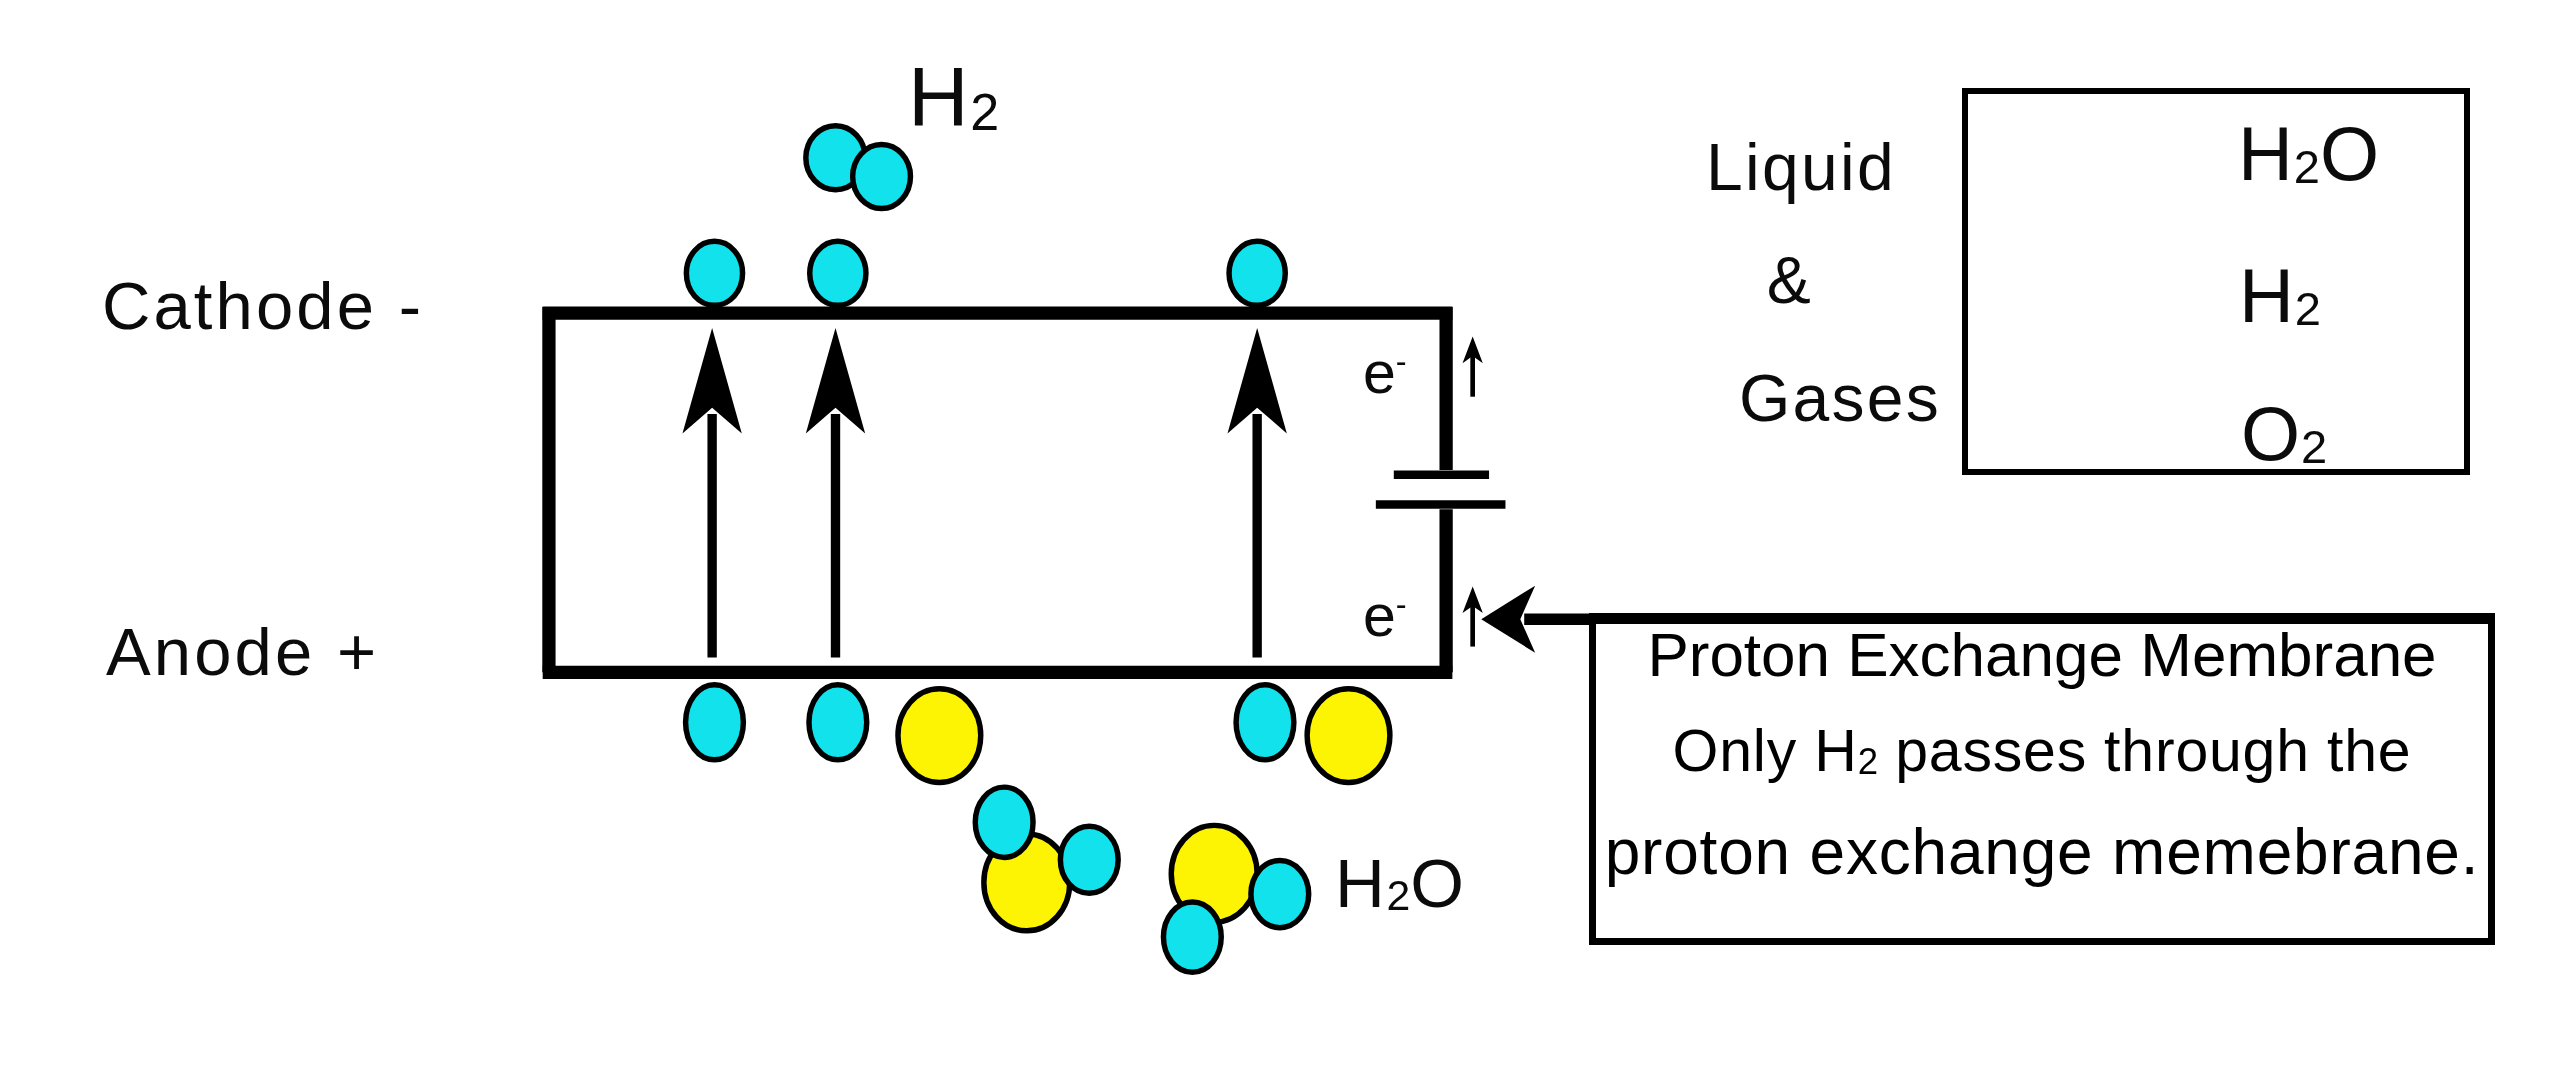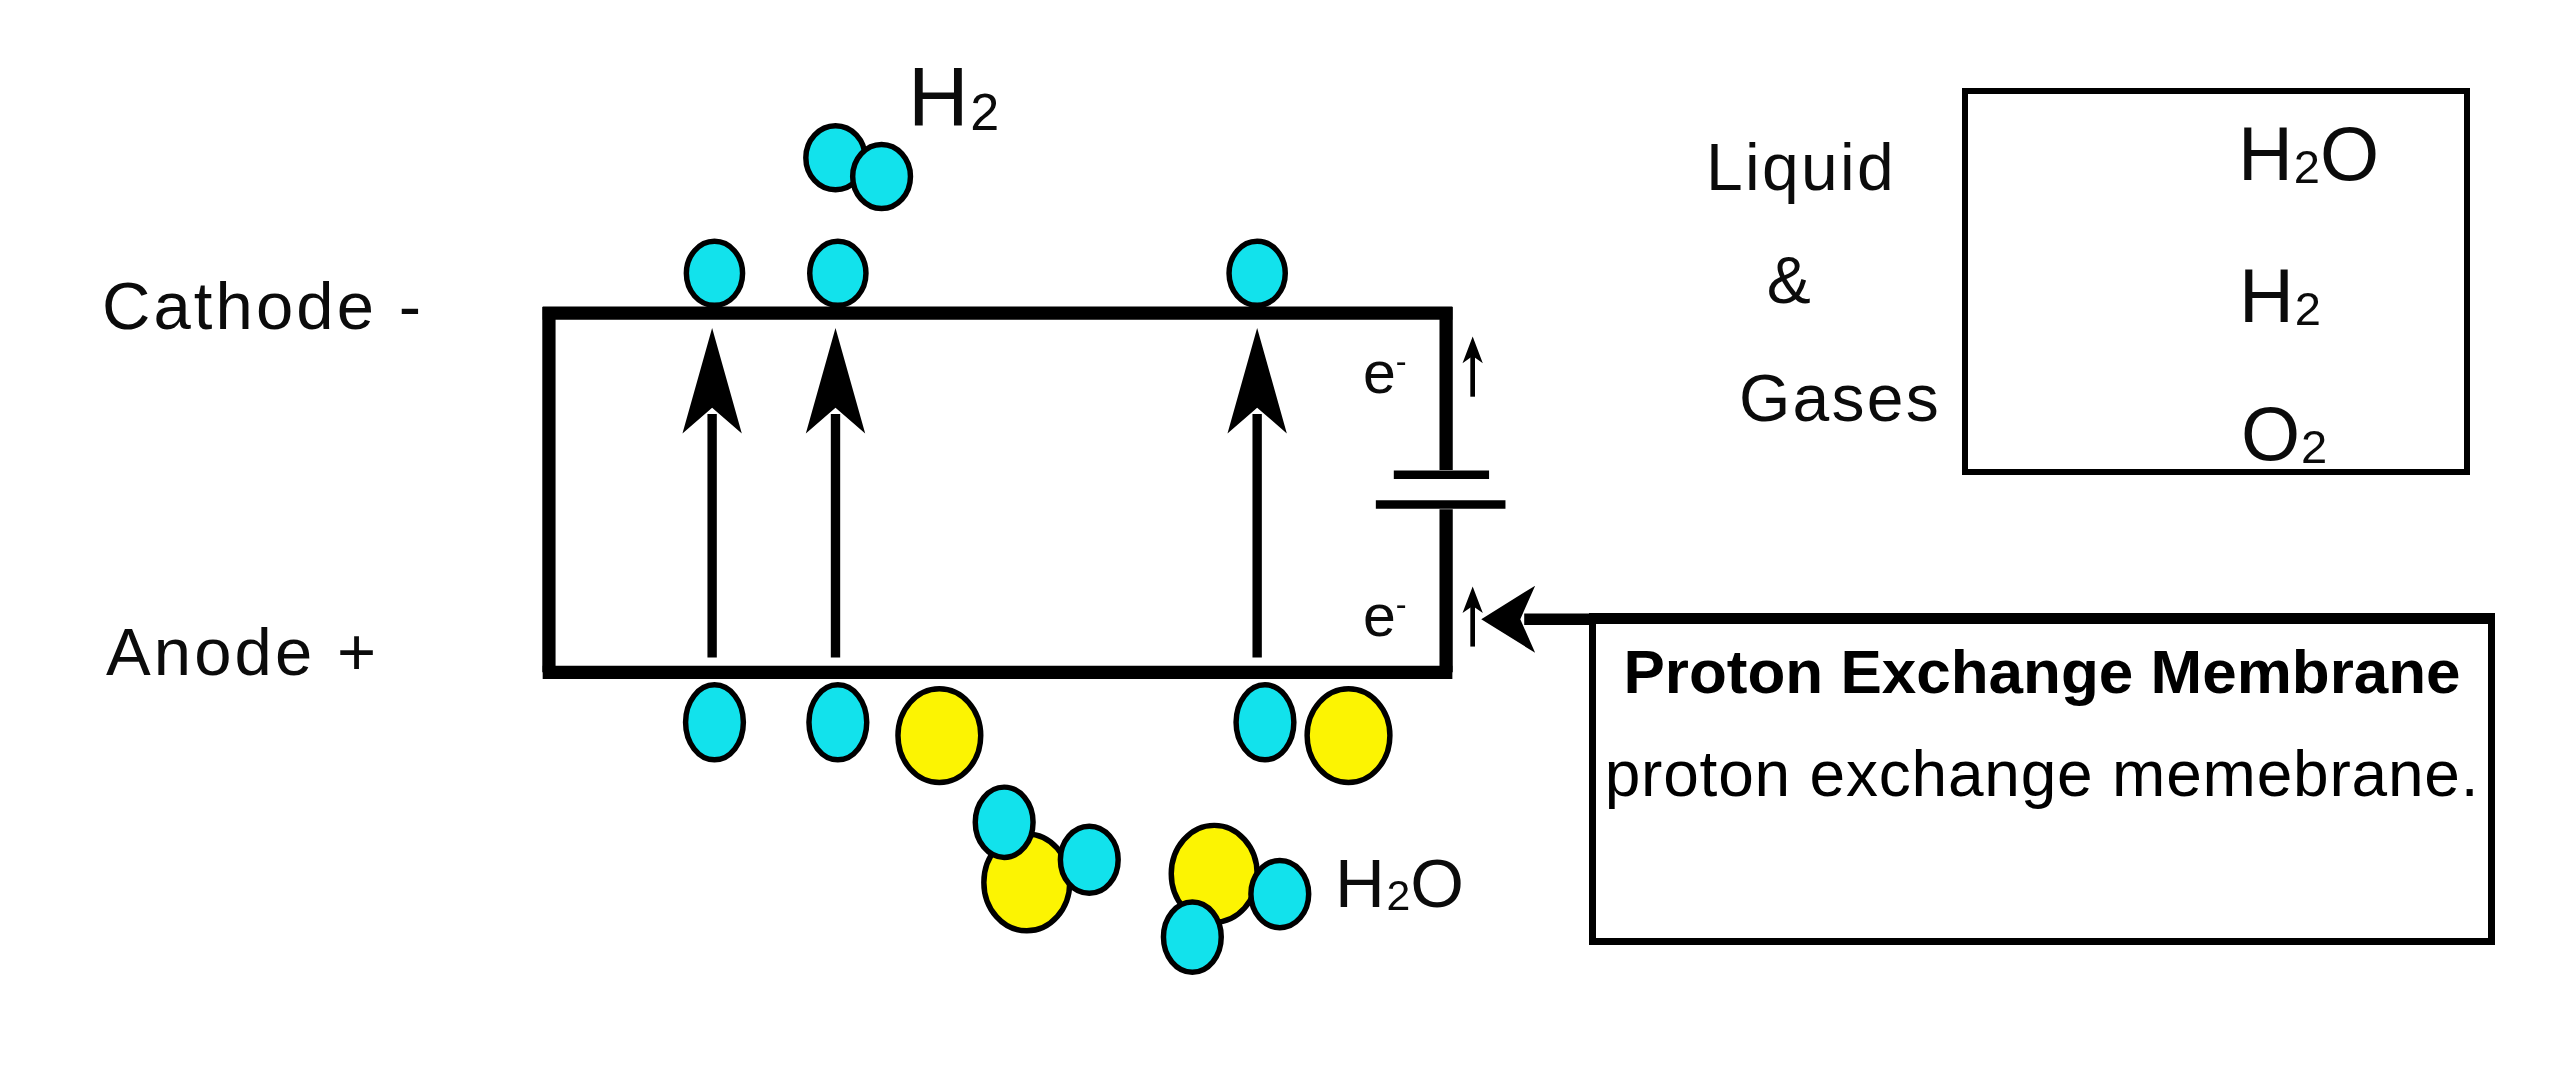--- a/index.html
+++ b/index.html
@@ -40,21 +40,21 @@
   .leg-label{font-size:76px;letter-spacing:0.8px;}
   .ll1{left:2238px;top:116px;}
   .ll2{left:2239px;top:258px;}
   .ll3{left:2241px;top:396px;text-align:center;}
   
   .pembox{
     position:absolute;left:1589px;top:613px;width:906px;height:332px;
     border:7.8px solid #000;border-top-width:11.7px;background:#fff;
     box-sizing:border-box;text-align:center;
   }
-  .pem-title{margin-top:17px;font-size:62px;font-weight:700;letter-spacing:0px;}
+  .pem-title{font-size:62px;font-weight:400;letter-spacing:0px;}
   .pem-line1{margin-top:36px;font-size:59px;letter-spacing:0.8px;}
   .pem-line2{margin-top:39px;font-size:64px;letter-spacing:0.8px;}
   .pem-title,.pem-line1,.pem-line2{line-height:1;white-space:nowrap;}
   
   .h-fill{fill:var(--hydrogen,#12e2ec);}
   .o-fill{fill:var(--oxygen,#fcf402);}
   .atom{stroke:#000;stroke-width:7;}
   .ink{stroke:#000;}
 </style>
 </head>
@@ -170,17 +170,18 @@
   <div class="t thin leg-head lh1">Liquid</div>
   <div class="t thin leg-head lh2">&amp;</div>
   <div class="t thin leg-head lh3">Gases</div>
 
   <div class="t thin leg-label ll1"><span>H</span><span class="sub">2</span><span>O</span></div>
   <div class="t thin leg-label ll2"><span>H</span><span class="sub">2</span></div>
   <div class="t thin leg-label ll3"><span>O</span><span class="sub">2</span></div>
 
   <div class="pembox">
     <div class="pem-title">Proton Exchange Membrane</div>
+    <div class="pem-line1"><span>Only H</span><span class="sub">2</span><span> passes through the</span></div>
     <div class="pem-line2">proton exchange memebrane.</div>
   </div>
 
 </div>
 
 
 </body></html>

